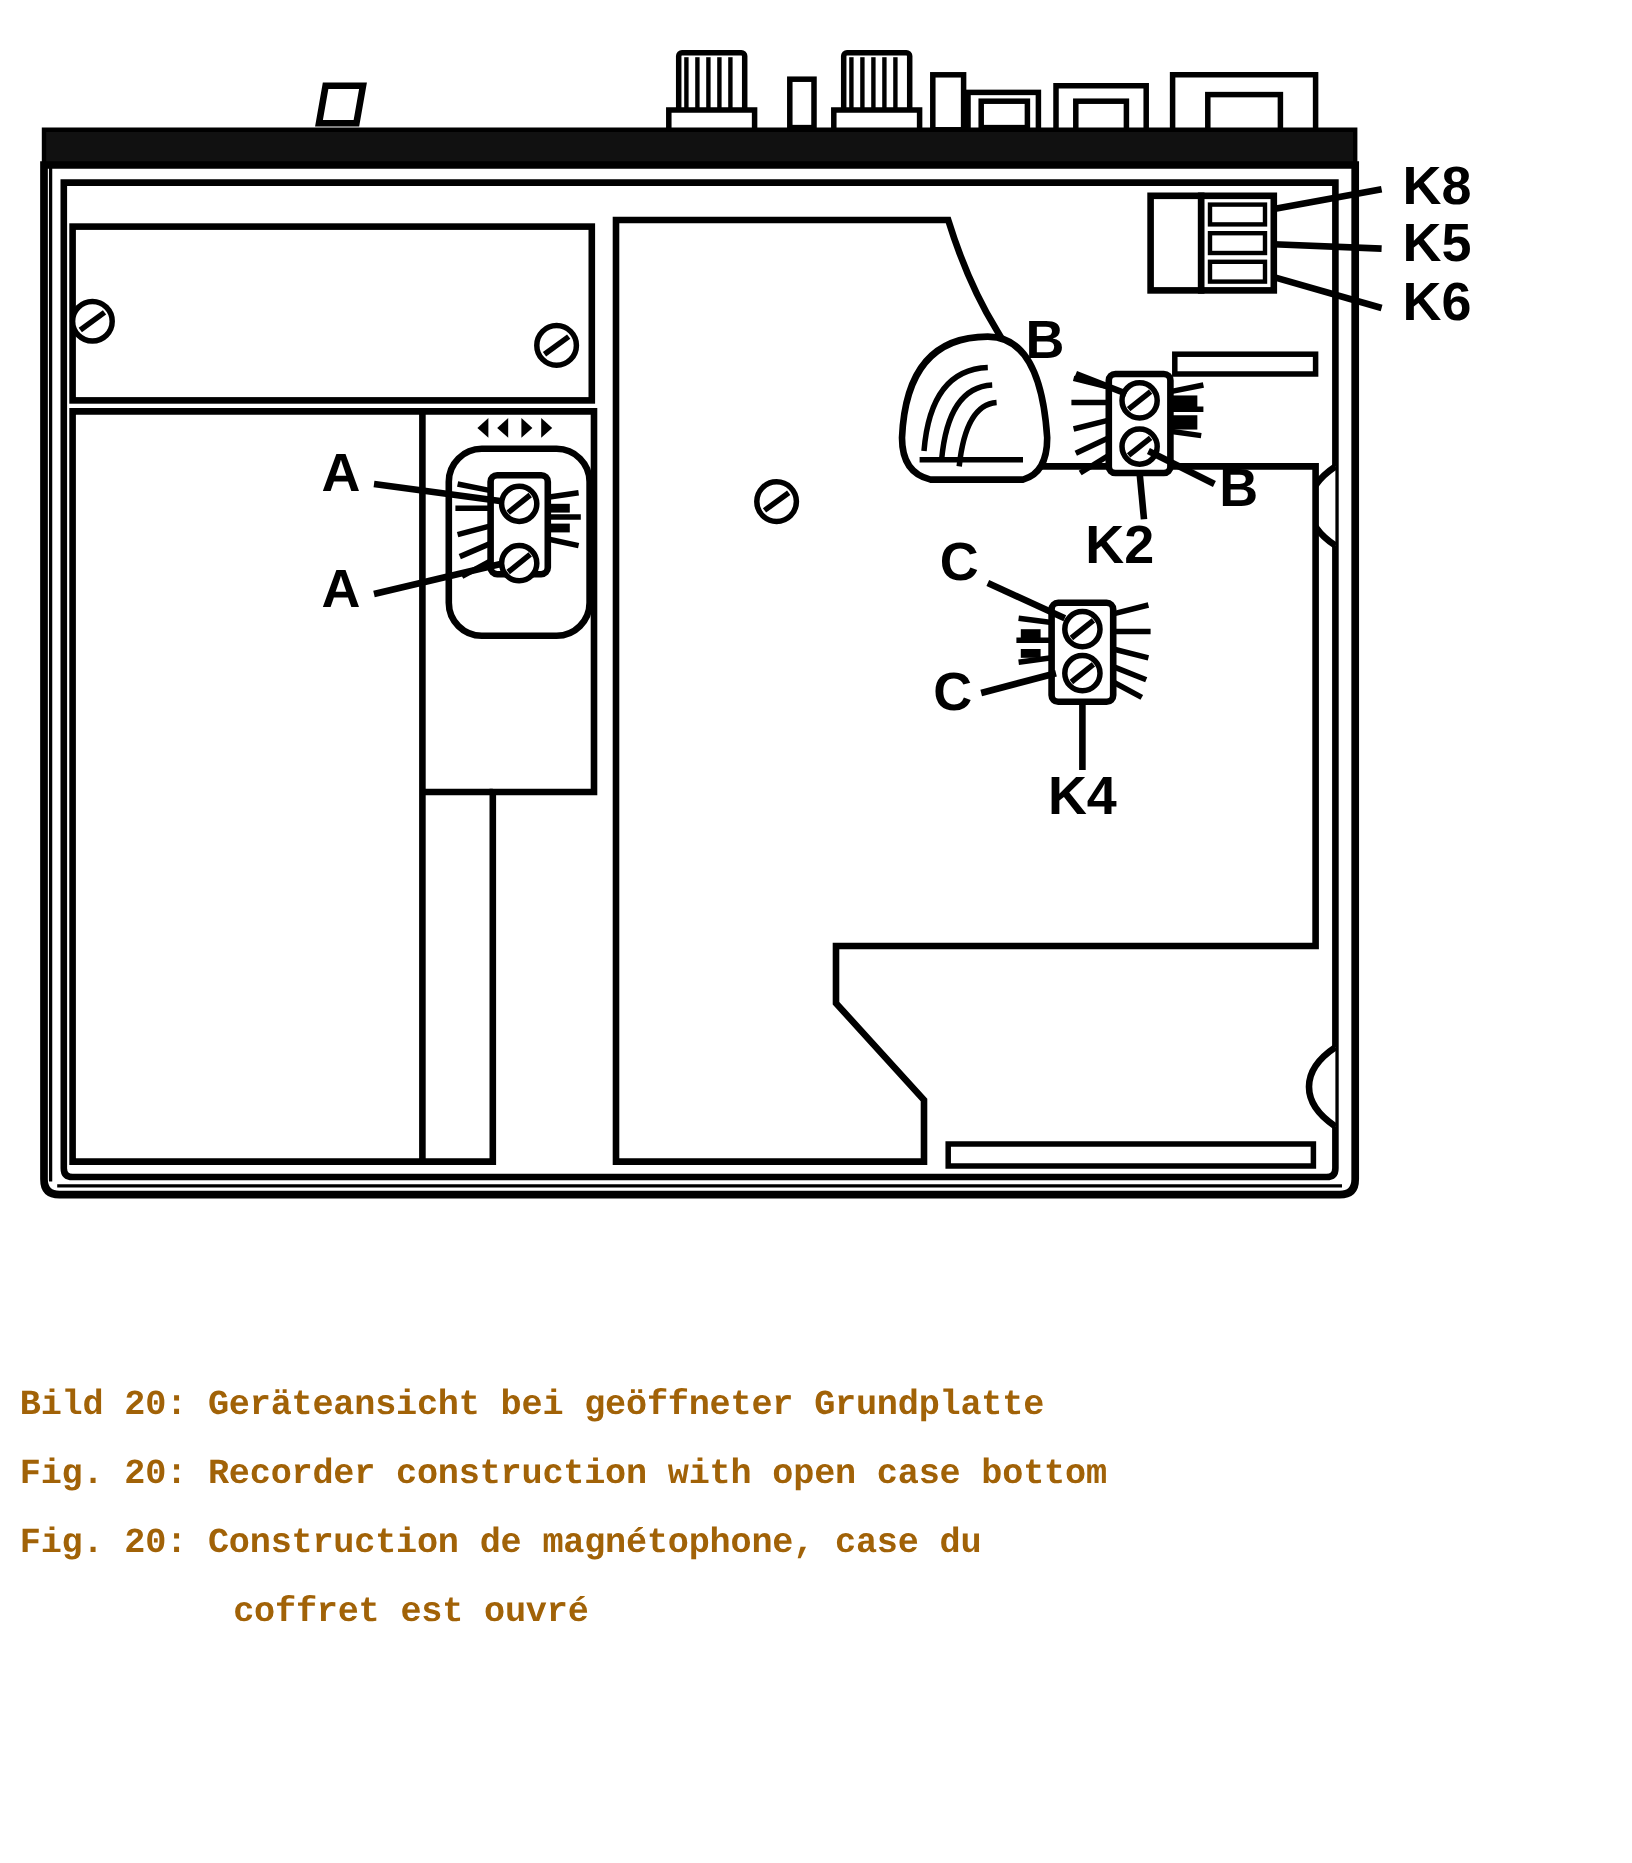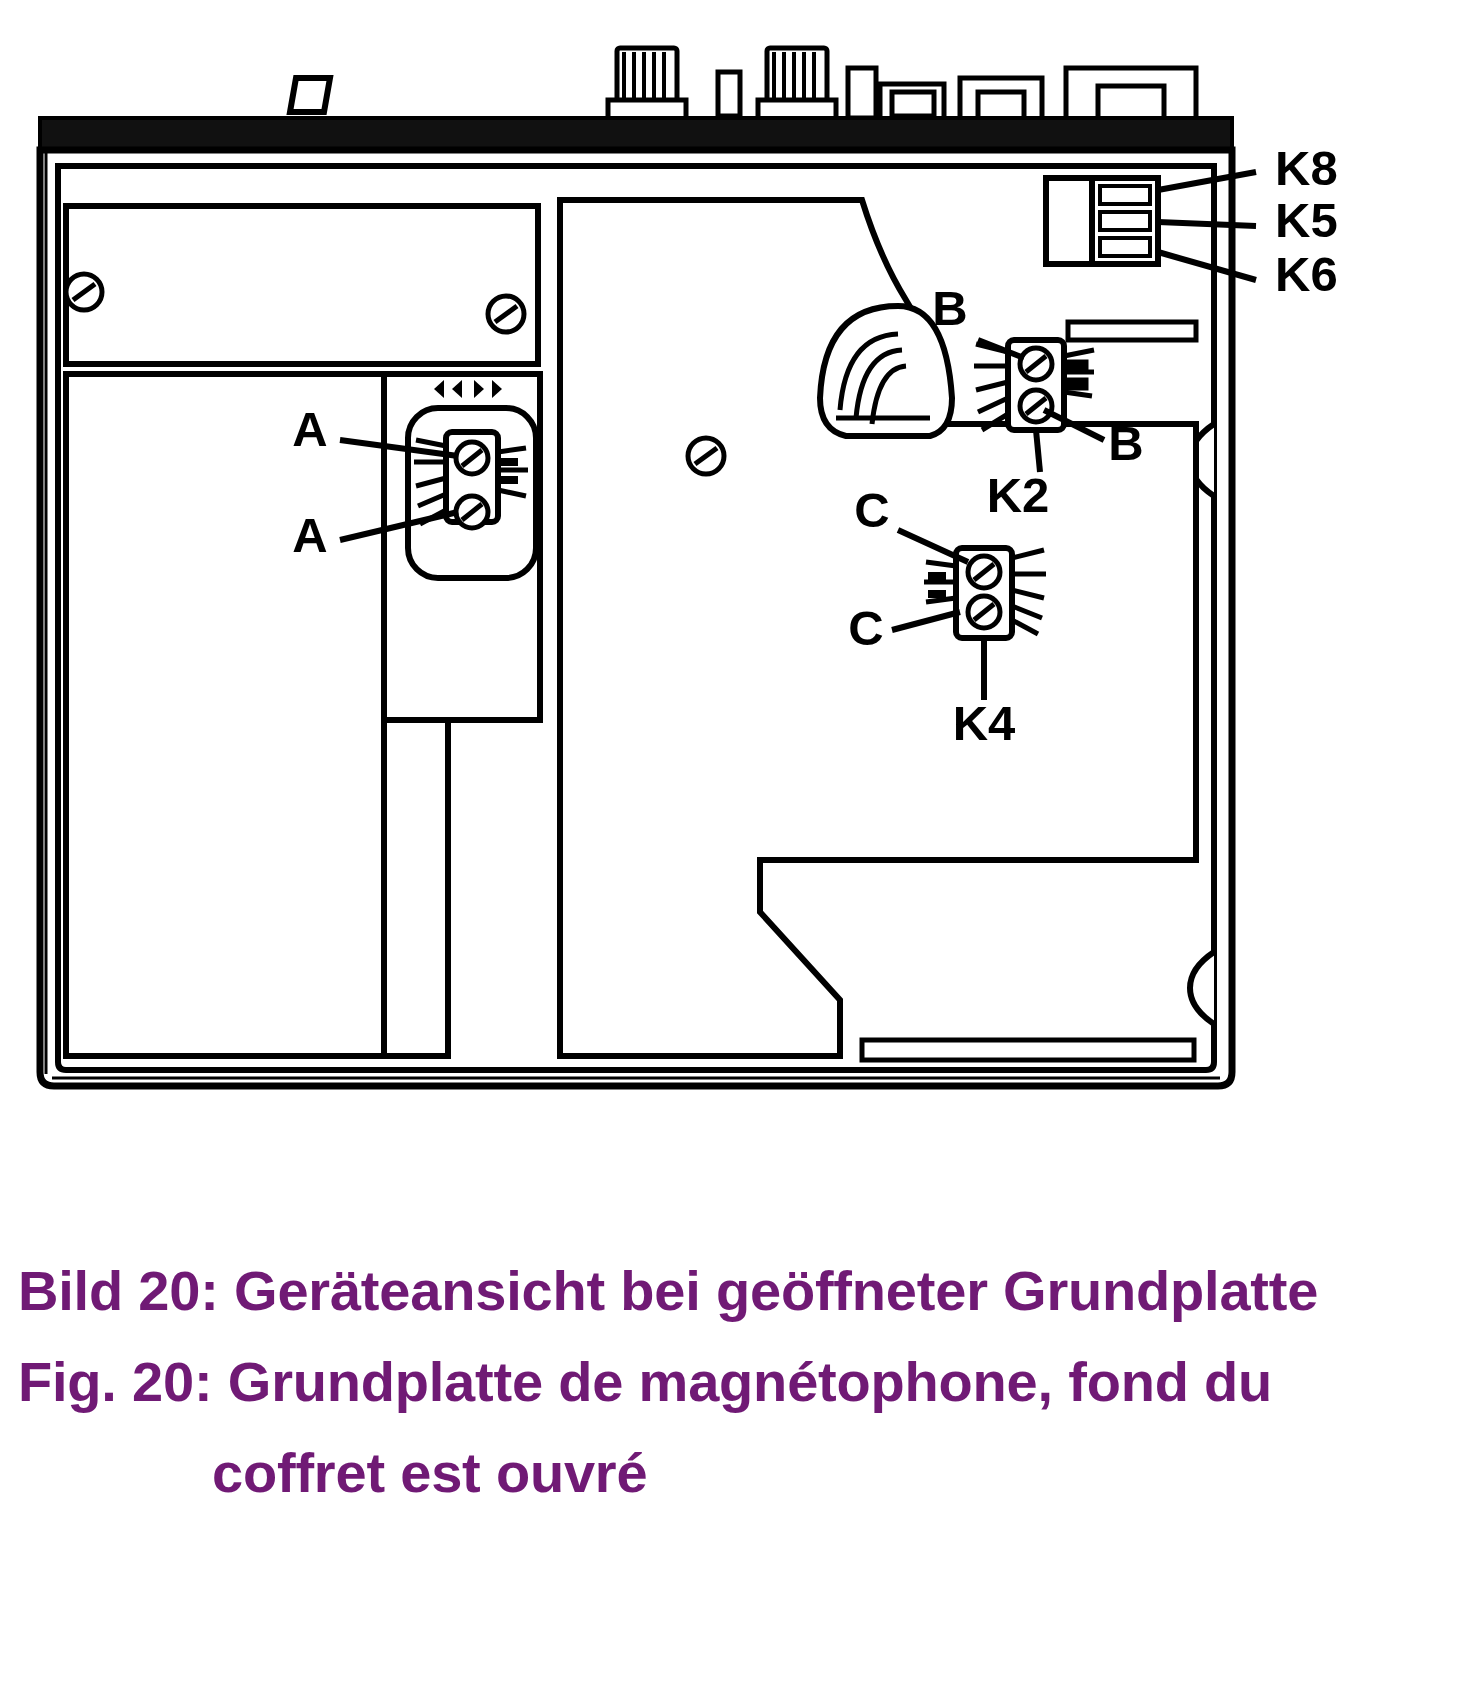--- a/index.html
+++ b/index.html
@@ -31,25 +31,25 @@
     fill: #000000;
   }
   .lbl-lg { font-size: 49px; }
   #caption {
     position: absolute;
     left: 0;
     top: 1258px;
     width: 1484px;
   }
   .cap-line {
-    font-family: Liberation Sans, sans-serif;
+    font-family: Liberation Mono, monospace;
     font-weight: bold;
-    font-size: 56px;
+    font-size: 32px;
     letter-spacing: -0.2px;
-    color: #701a75;
+    color: #a16207;
     margin: 0 0 26px 18px;
     white-space: nowrap;
   }
   .cap-line.indent {
     margin-left: 212px;
     margin-bottom: 16px;
   }
 </style>
 </head>
 <body>
@@ -283,15 +283,16 @@
     <text class="lbl lbl-lg" x="984" y="740" text-anchor="middle">K4</text>
     <text class="lbl lbl-lg" x="310" y="446" text-anchor="middle">A</text>
     <text class="lbl lbl-lg" x="310" y="552" text-anchor="middle">A</text>
   </g>
 
 </svg>
 </div>
 
 <div id="caption">
   <p class="cap-line">Bild 20: Geräteansicht bei geöffneter Grundplatte</p>
-  <p class="cap-line">Fig. 20: Grundplatte de magnétophone, fond du</p>
+  <p class="cap-line">Fig. 20: Recorder construction with open case bottom</p>
+  <p class="cap-line">Fig. 20: Construction de magnétophone, case du</p>
   <p class="cap-line indent">coffret est ouvré</p>
 </div>
 
 </body></html>

